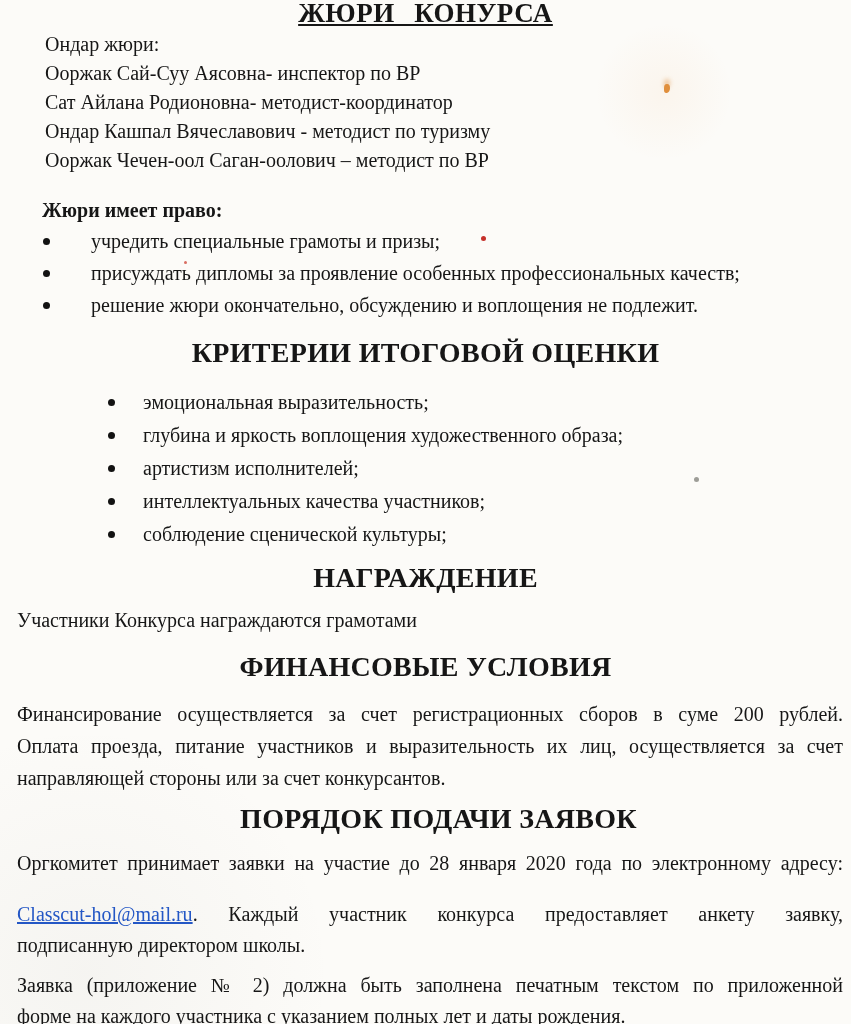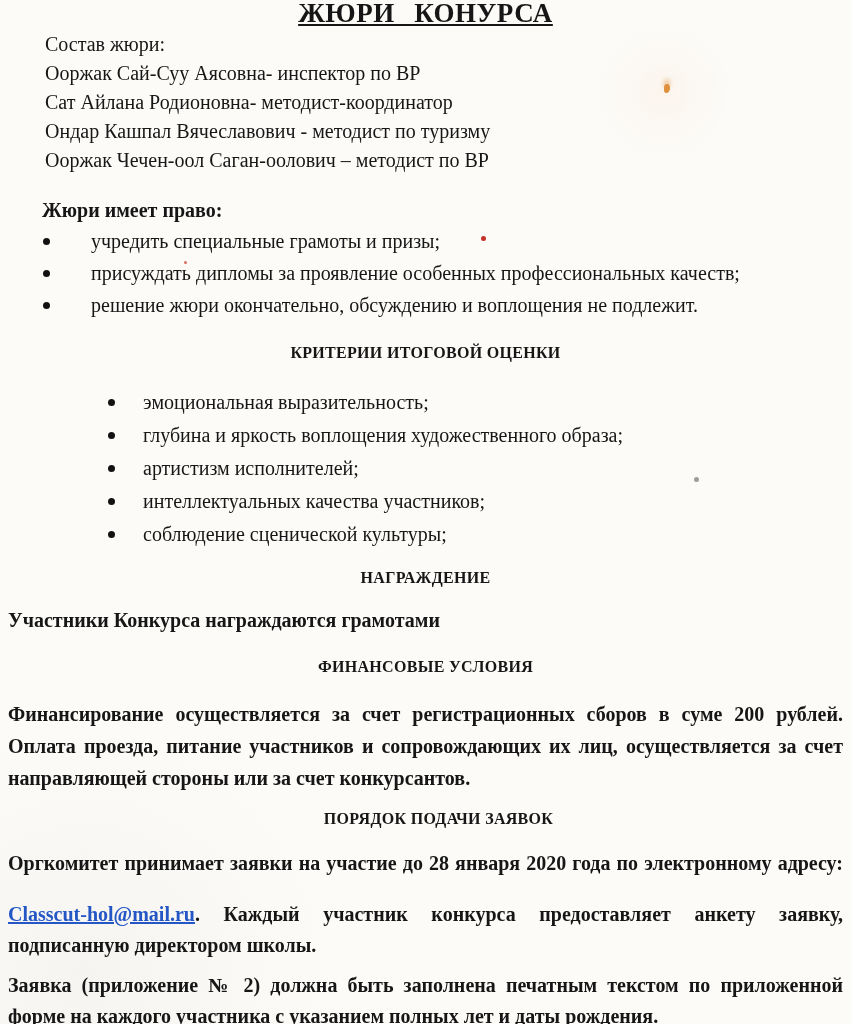--- a/index.html
+++ b/index.html
@@ -33,28 +33,28 @@
   .blist2 .row{line-height:33px;}
   .bullet{
     flex:0 0 auto;width:7px;height:7px;border-radius:50%;
     background:#121212;margin-top:13px;
   }
   .blist1 .bullet{margin-left:43px;}
   .blist1 .txt{margin-left:41px;}
   .blist2 .bullet{margin-left:108px;}
   .blist2 .txt{margin-left:28px;}
   .center-heading{
-    text-align:center;font-weight:bold;font-size:16px;line-height:29px;
+    text-align:center;font-weight:bold;font-size:28px;line-height:29px;
     letter-spacing:0.3px;
   }
   .mh-criteria{margin-top:17px;}
   .mh-awards{margin-top:12px;}
   .mh-finance{margin-top:17px;}
   .mh-apply{margin-top:10px;margin-left:26px;}
-  .para{margin-left:8px;margin-right:8px;font-weight:bold;}
+  .para{margin-left:17px;margin-right:8px;}
   .p-awards{margin-top:14px;line-height:29px;}
   .p-finance{margin-top:17px;line-height:32px;}
   .p-intro{margin-top:16px;line-height:29px;}
   .p-email{margin-top:21px;line-height:31px;}
   .p-form{margin-top:9px;line-height:31px;}
   .jline{text-align:justify;text-align-last:justify;}
   .lline{text-align:left;}
   a.email-link{color:#2457c5;text-decoration:underline;cursor:pointer;}
   .speck{position:absolute;border-radius:50%;}
   .speck-red1{left:481px;top:236px;width:5px;height:5px;background:#c5302a;}
@@ -66,21 +66,21 @@
   .speck-gray{left:694px;top:477px;width:5px;height:5px;background:#8c8c86;opacity:.85;}
 </style>
 </head>
 <body>
 
 <div class="page">
 
   <div class="doc-title">ЖЮРИ КОНУРСА</div>
 
   <div class="jury-block">
-    <div>Состав жюри:</div>
+    <div>Ондар жюри:</div>
     <div>Ооржак Сай-Суу Аясовна- инспектор по ВР</div>
     <div>Сат Айлана Родионовна- методист-координатор</div>
     <div>Ондар Кашпал Вячеславович - методист по туризму</div>
     <div>Ооржак Чечен-оол Саган-оолович – методист по ВР</div>
   </div>
 
   <div class="rights-heading">Жюри имеет право:</div>
 
   <div class="blist blist1">
     <div class="row">
@@ -121,21 +121,21 @@
       <span class="txt">соблюдение сценической культуры;</span>
     </div>
   </div>
 
   <div class="center-heading mh-awards">НАГРАЖДЕНИЕ</div>
   <div class="para p-awards lline">Участники Конкурса награждаются грамотами</div>
 
   <div class="center-heading mh-finance">ФИНАНСОВЫЕ УСЛОВИЯ</div>
   <div class="para p-finance">
     <div class="jline">Финансирование осуществляется за счет регистрационных сборов в суме 200 рублей.</div>
-    <div class="jline">Оплата проезда, питание участников и сопровождающих их лиц, осуществляется за счет</div>
+    <div class="jline">Оплата проезда, питание участников и выразительность их лиц, осуществляется за счет</div>
     <div class="lline">направляющей стороны или за счет конкурсантов.</div>
   </div>
 
   <div class="center-heading mh-apply">ПОРЯДОК ПОДАЧИ ЗАЯВОК</div>
 
   <div class="para p-intro jline">Оргкомитет принимает заявки на участие до 28 января 2020 года по электронному адресу:</div>
 
   <div class="para p-email">
     <div class="jline"><a class="email-link">Classcut-hol@mail.ru</a><span>. Каждый участник конкурса предоставляет анкету заявку,</span></div>
     <div class="lline">подписанную директором школы.</div>

